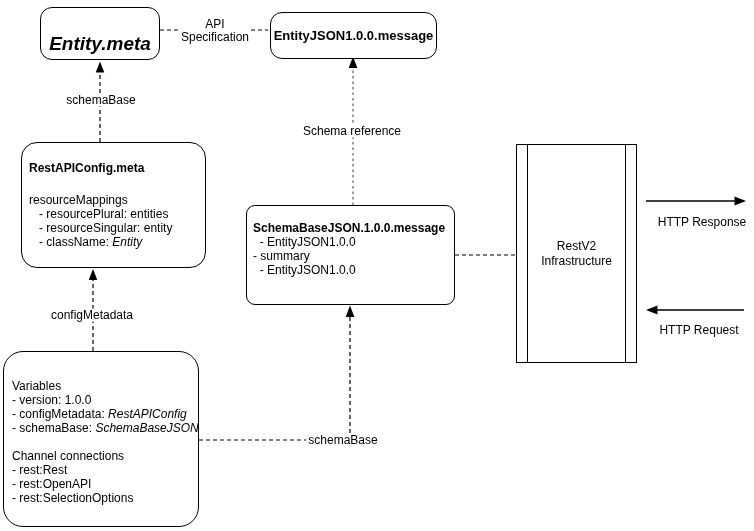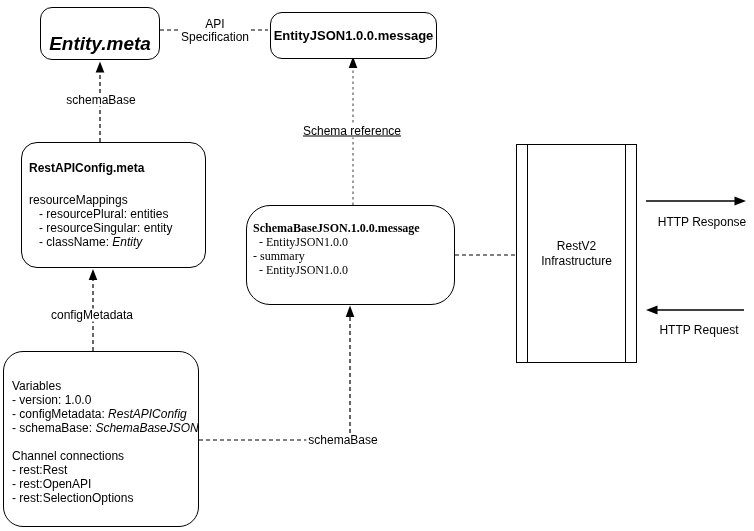--- a/index.html
+++ b/index.html
@@ -102,21 +102,21 @@
 
   <div class="node rounded" style="left:21px; top:142px; width:185px; height:126px; border-radius:16px; padding:18px 4px 0 7px;">
     <div class="node-title line">RestAPIConfig.meta</div>
     <div class="gap-lg"></div>
     <div class="line">resourceMappings</div>
     <div class="line">   - resourcePlural: entities</div>
     <div class="line">   - resourceSingular: entity</div>
     <div class="line"><span>   - className: </span><span class="ital">Entity</span></div>
   </div>
 
-  <div class="node rounded" style="left:246px; top:205px; width:209px; height:100px; border-radius:24px; padding:15px 4px 0 6px;font-family:Liberation Serif, serif;">
+  <div class="node rounded" style="left:246px; top:205px; width:209px; height:100px; border-radius:9px; padding:15px 4px 0 6px;">
     <div class="node-title line">SchemaBaseJSON.1.0.0.message</div>
     <div class="line">  - EntityJSON1.0.0</div>
     <div class="line">- summary</div>
     <div class="line">  - EntityJSON1.0.0</div>
   </div>
 
   <div class="node center-text" style="left:516px; top:144px; width:121px; height:219px; border-width:1.4px;">
     <div class="rv-inner" style="left:10px;"></div>
     <div class="rv-inner" style="right:10px;"></div>
     <div style="line-height:15px;">
@@ -138,21 +138,21 @@
     <div class="line">- rest:SelectionOptions</div>
   </div>
 
   <div class="edge-label" style="left:215px; top:31px;">
     <div>API</div>
     <div>Specification</div>
   </div>
 
   <div class="edge-label" style="left:101px; top:100px;">schemaBase</div>
 
-  <div class="edge-label" style="left:352px; top:131px;text-decoration:underline;">Schema reference</div>
+  <div class="edge-label" style="left:352px; top:131px;">Schema reference</div>
 
   <div class="edge-label" style="left:92px; top:315px;">configMetadata</div>
 
   <div class="edge-label" style="left:343px; top:440px;">schemaBase</div>
 
   <div class="free-label" style="left:702px; top:222px;">HTTP Response</div>
 
   <div class="free-label" style="left:699px; top:330px;">HTTP Request</div>
 
 </div>

